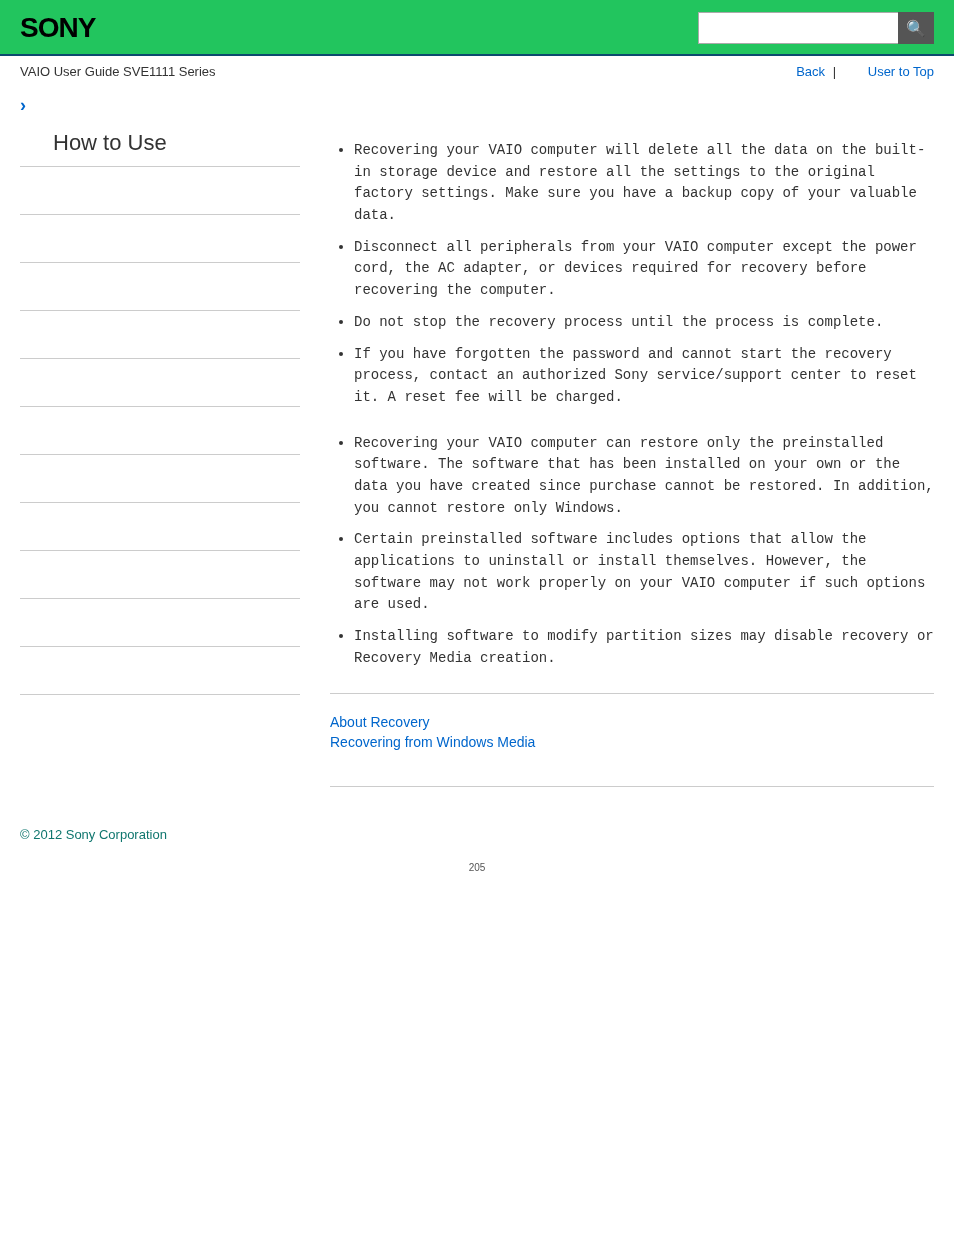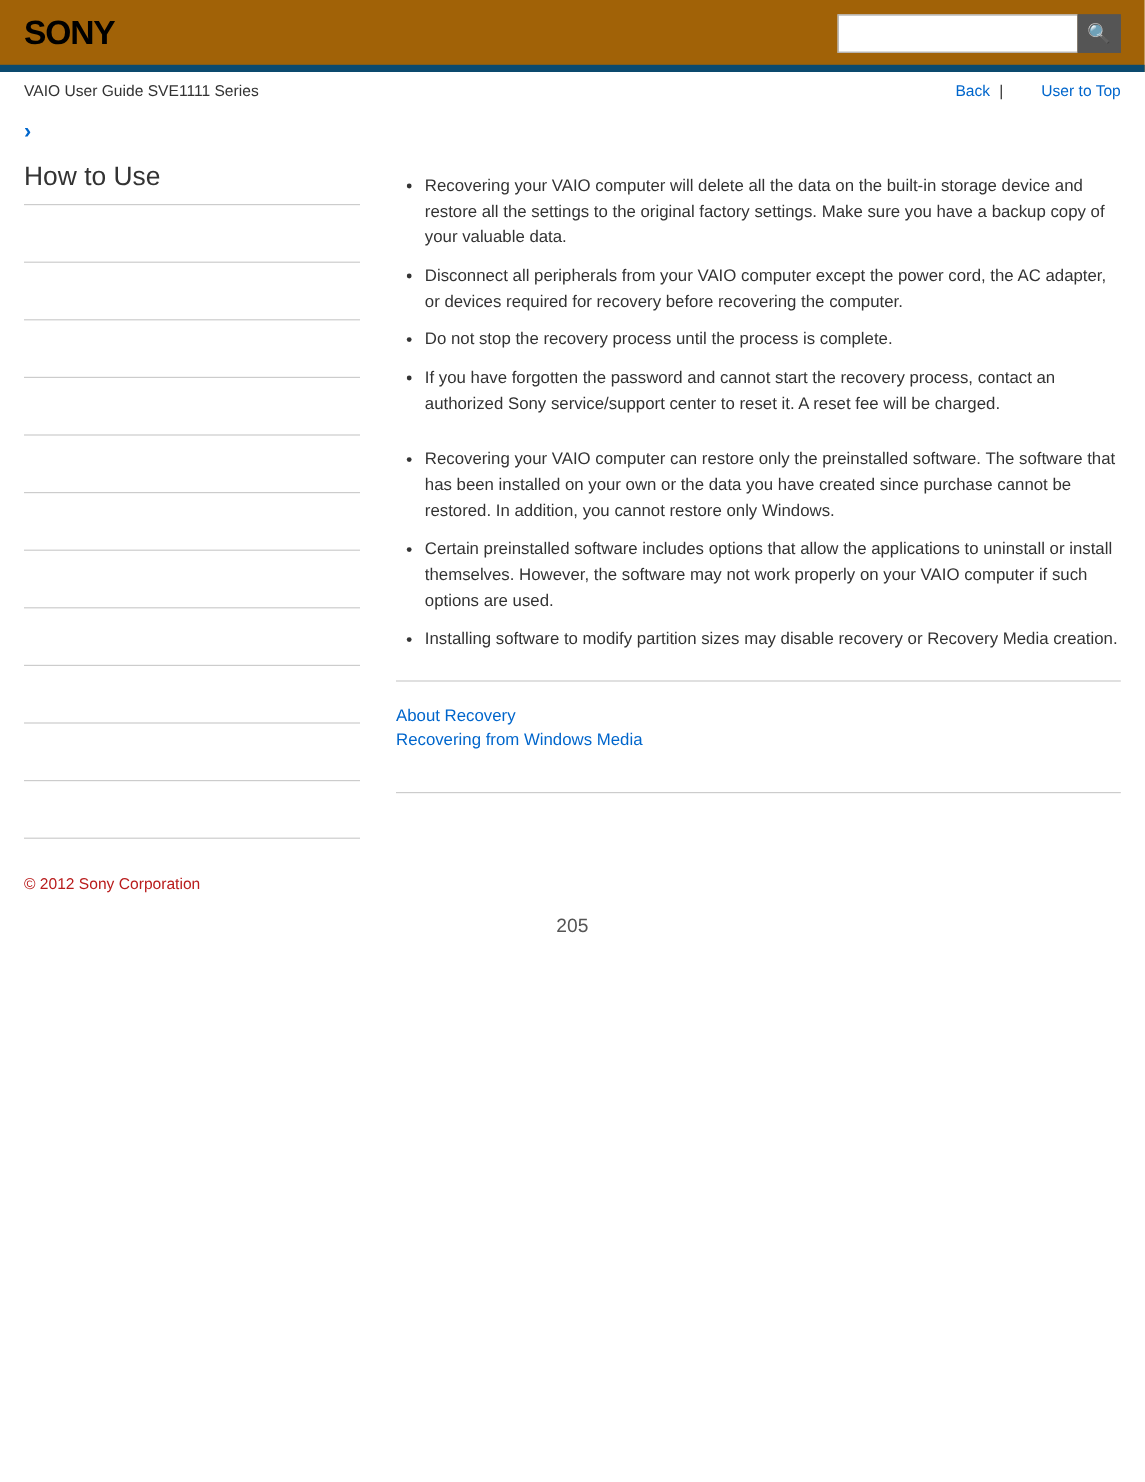--- a/index.html
+++ b/index.html
@@ -11,22 +11,22 @@
       width: 954px;
       min-height: 1235px;
     }
 
     
     .header {
       display: flex;
       align-items: center;
       justify-content: space-between;
       padding: 12px 20px 10px 20px;
-      border-bottom: 6px solid #0c4a6e;
-      background: #a16207;
+      border-bottom: 2px solid #0c4a6e;
+      background: #22c55e;
     }
     .sony-logo {
       font-size: 28px;
       font-weight: bold;
       font-family: Arial, sans-serif;
       color: #000;
       letter-spacing: -1px;
     }
     .search-area {
       display: flex;
@@ -94,20 +94,21 @@
       width: 300px;
       flex-shrink: 0;
       padding-top: 10px;
       padding-right: 20px;
     }
     .sidebar-title {
       font-size: 22px;
       font-weight: normal;
       color: #333;
       margin-bottom: 10px;
+      margin-left: 33px;
     }
     .sidebar-divider {
       border: none;
       border-top: 1px solid #ccc;
       margin: 10px 0;
     }
     .sidebar-item {
       padding: 6px 0;
       font-size: 13px;
       color: #555;
@@ -125,20 +126,21 @@
       margin-bottom: 20px;
       line-height: 1.5;
     }
     .content-section {
       margin-bottom: 24px;
     }
     .bullet-list {
       list-style: disc;
       padding-left: 24px;
       margin-bottom: 12px;
+      font-family: Liberation Mono, monospace;
     }
     .bullet-list li {
       margin-bottom: 10px;
       line-height: 1.55;
       font-size: 14px;
       color: #333;
     }
 
     .content-divider {
       border: none;
@@ -155,27 +157,27 @@
       color: #0066cc;
       text-decoration: none;
       font-size: 14px;
       margin-bottom: 4px;
     }
 
     
     .footer {
       padding: 20px 28px 10px 20px;
       font-size: 13px;
-      color: #b91c1c;
+      color: #0f766e;
     }
 
     
     .page-number {
       text-align: center;
-      font-size: 16px;
+      font-size: 10px;
       color: #555;
       padding: 10px 0 20px 0;
     }
   </style>
 </head>
 <body>
 
 <div class="header">
   <div class="sony-logo">SONY</div>
   <div class="search-area">

